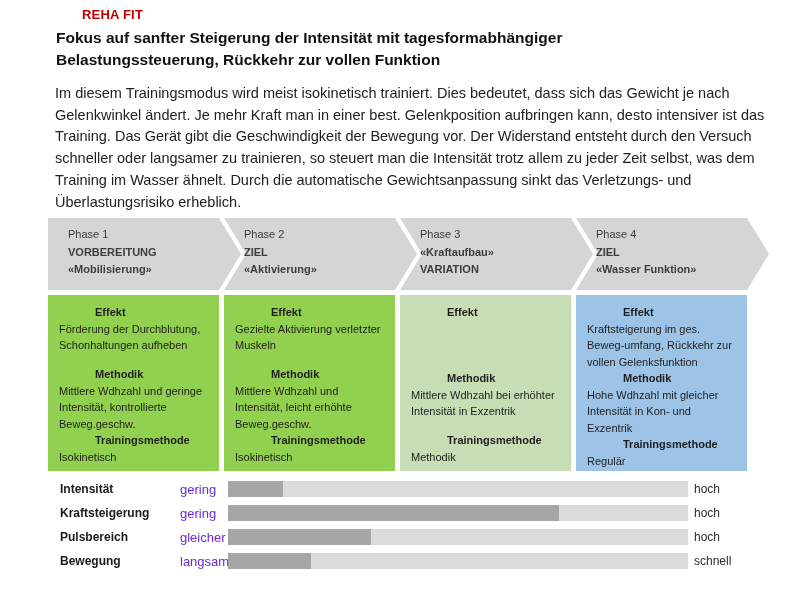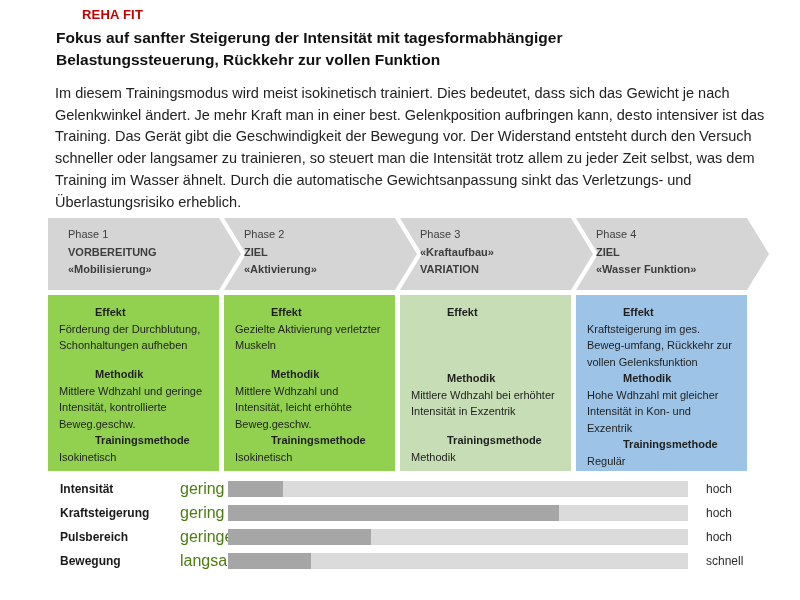--- a/index.html
+++ b/index.html
@@ -19,22 +19,22 @@
 
   .card { position:absolute; top:295px; width:171px; height:176px; padding:9px 8px 6px 11px;
           display:flex; flex-direction:column; font-size:11px; line-height:16.5px; color:#1f1f1f; }
   .card .h { font-weight:bold;padding-left:36px; }
   .card .fx { height:66px; }
   .card .tm { margin-top:auto; }
 
   .scales { position:absolute; left:48px; top:477px; width:712px; }
   .scale-row { display:grid; grid-template-columns:132px 48px 460px auto; align-items:center; height:24px; }
   .scale-label { font-weight:bold; font-size:12px; padding-left:12px; color:#1a1a1a; }
-  .scale-low { font-size:16px; text-align:right; padding-right:14px; color:#4d7c0f; }
-  .scale-high { font-size:12px; padding-left:18px; color:#2b2b2b; }
+  .scale-low { font-size:13px; text-align:right; padding-right:14px; color:#6d28d9; }
+  .scale-high { font-size:12px; padding-left:6px; color:#2b2b2b; }
   .track { width:100%; height:16px; background:#dbdbdb; }
   .fill { height:100%; background:#a6a6a6; }
 </style>
 </head>
 <body>
 
 <div class="page">
 
   <div class="brand" style="color: rgb(192, 0, 0); padding-left: 26px;">REHA FIT</div>
   <div class="title">Fokus auf sanfter Steigerung der Intensität mit tagesformabhängiger Belastungssteuerung, Rückkehr zur vollen Funktion</div>
@@ -139,21 +139,21 @@
     <div class="scale-row">
       <div class="scale-label">Kraftsteigerung</div>
       <div class="scale-low">gering</div>
       <div class="track">
         <div class="fill" style="width: 72%;"></div>
       </div>
       <div class="scale-high">hoch</div>
     </div>
     <div class="scale-row">
       <div class="scale-label">Pulsbereich</div>
-      <div class="scale-low">geringe</div>
+      <div class="scale-low">gleicher</div>
       <div class="track">
         <div class="fill" style="width: 31%;"></div>
       </div>
       <div class="scale-high">hoch</div>
     </div>
     <div class="scale-row">
       <div class="scale-label">Bewegung</div>
       <div class="scale-low">langsam</div>
       <div class="track">
         <div class="fill" style="width: 18%;"></div>

